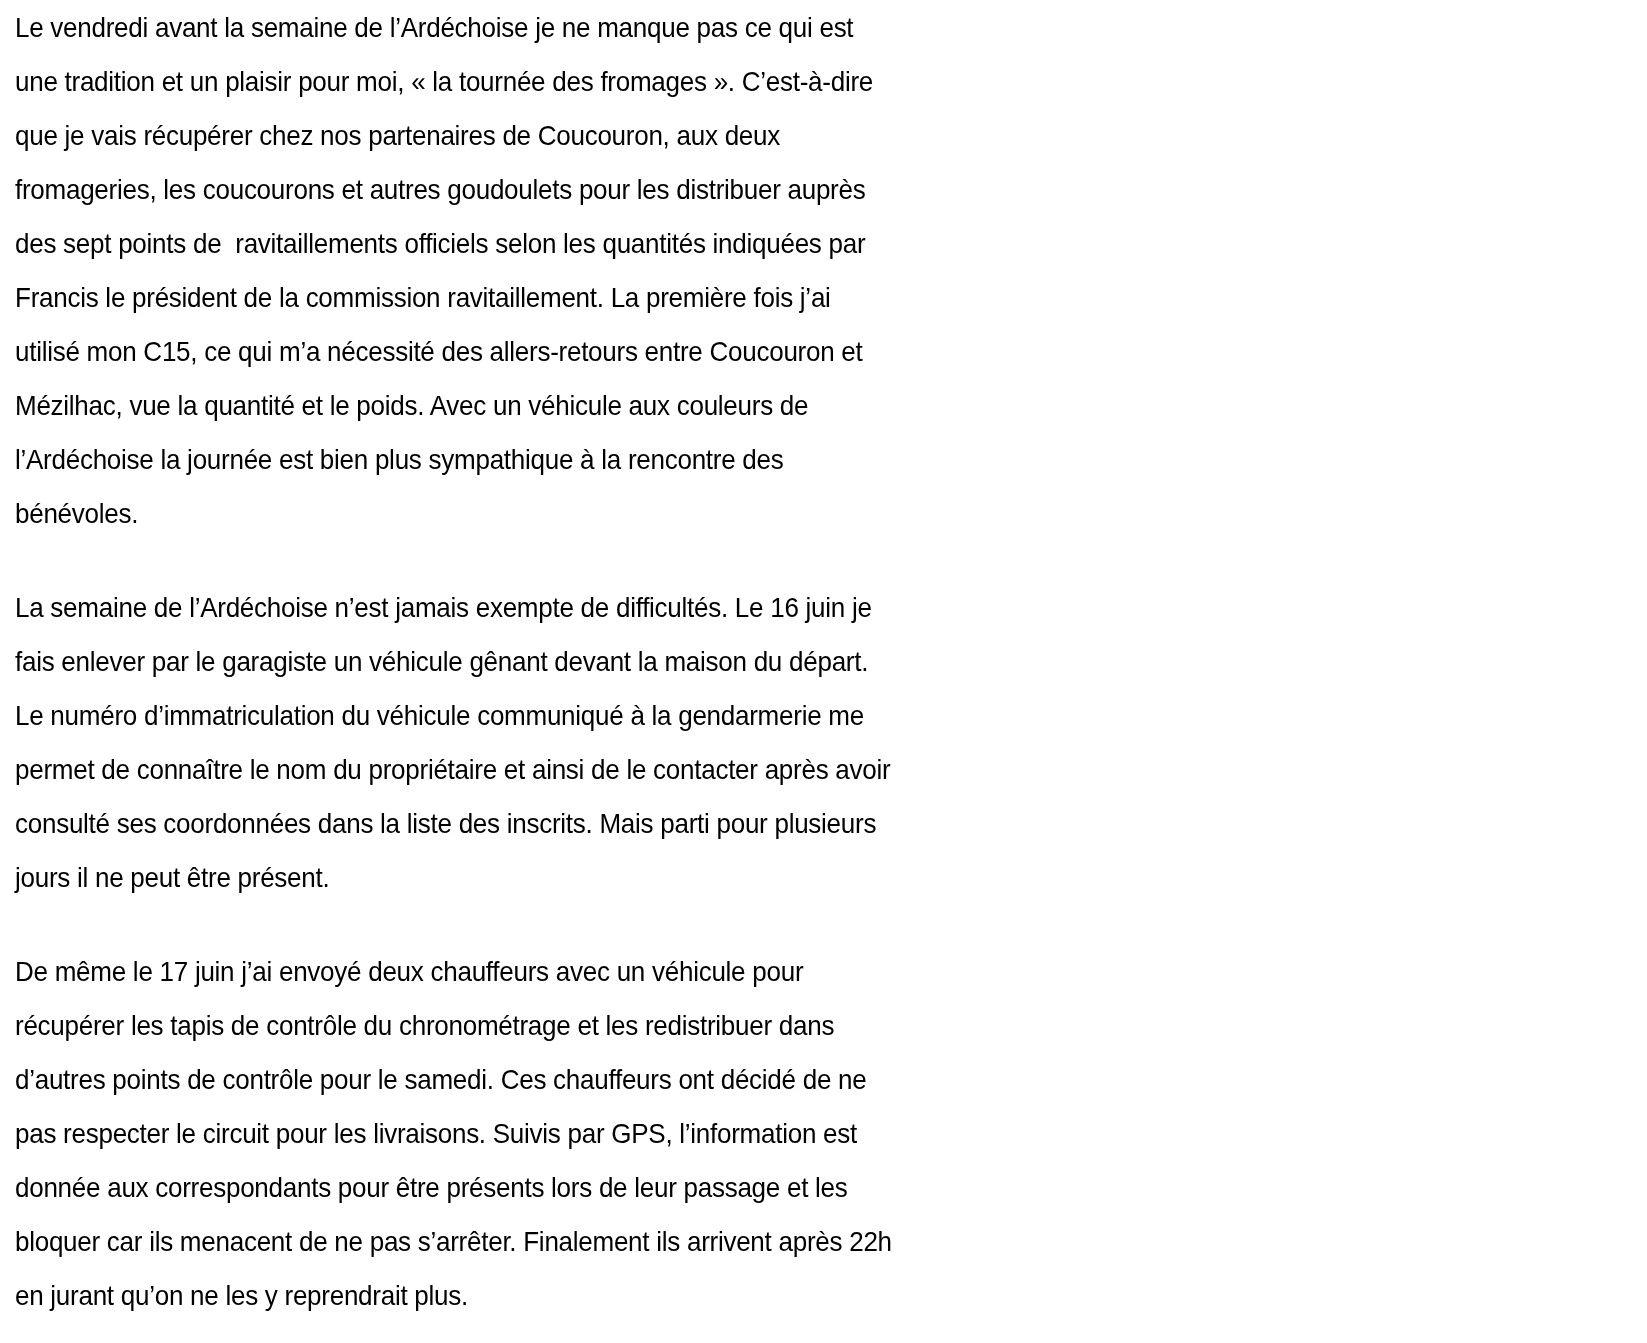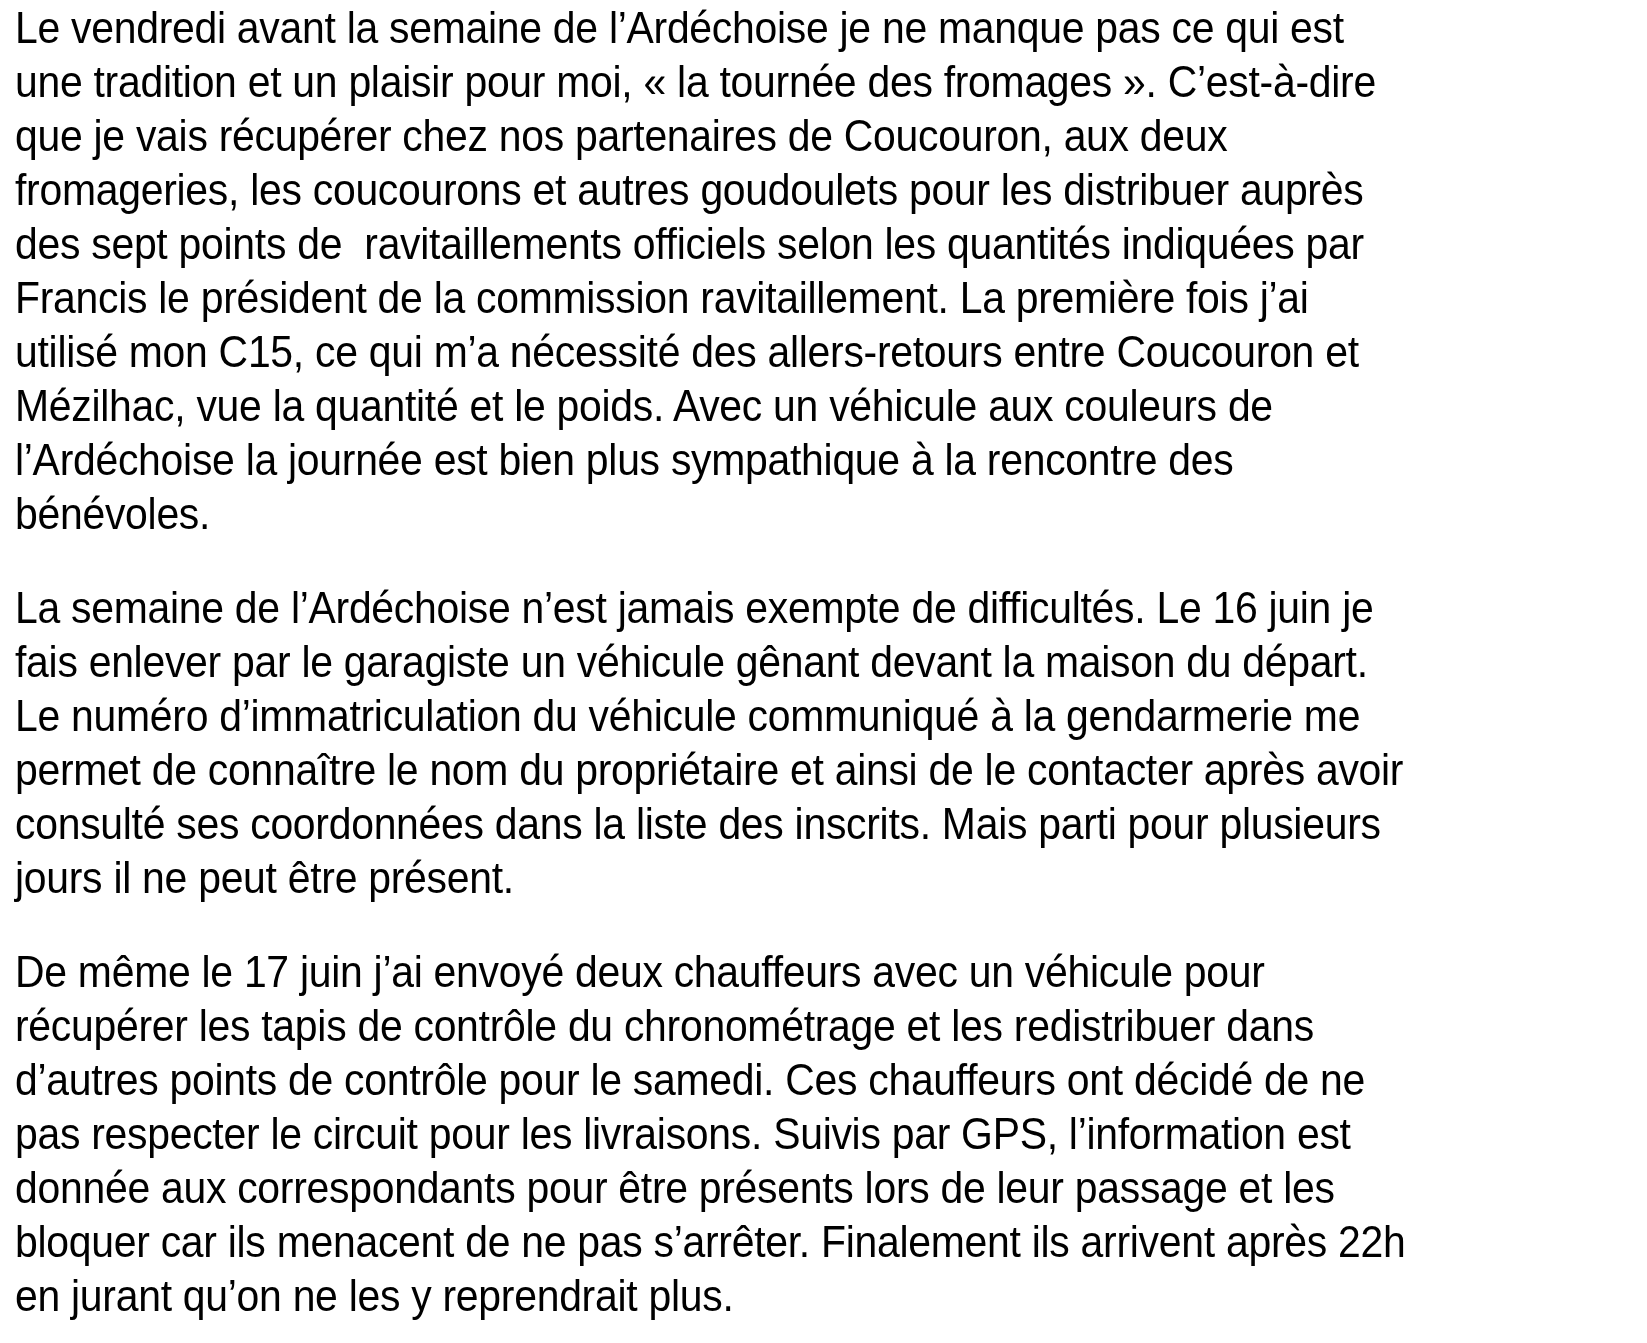--- a/index.html
+++ b/index.html
@@ -12,21 +12,21 @@
     height: 1343px;
     overflow: hidden;
   }
   .page {
     box-sizing: border-box;
     width: 1647px;
     height: 1343px;
     padding: 1px 0 12px 15px;
     color: #000000;
     font-family: "Liberation Sans", "DejaVu Sans", sans-serif;
-    font-size: 44px;
+    font-size: 28px;
     font-weight: 400;
     line-height: 54px;
   }
   .para {
     margin: 0 0 40px 0;
     white-space: pre;           
     letter-spacing: -0.3px;
     transform: scaleX(0.93);    
     transform-origin: 0 0;
   }

